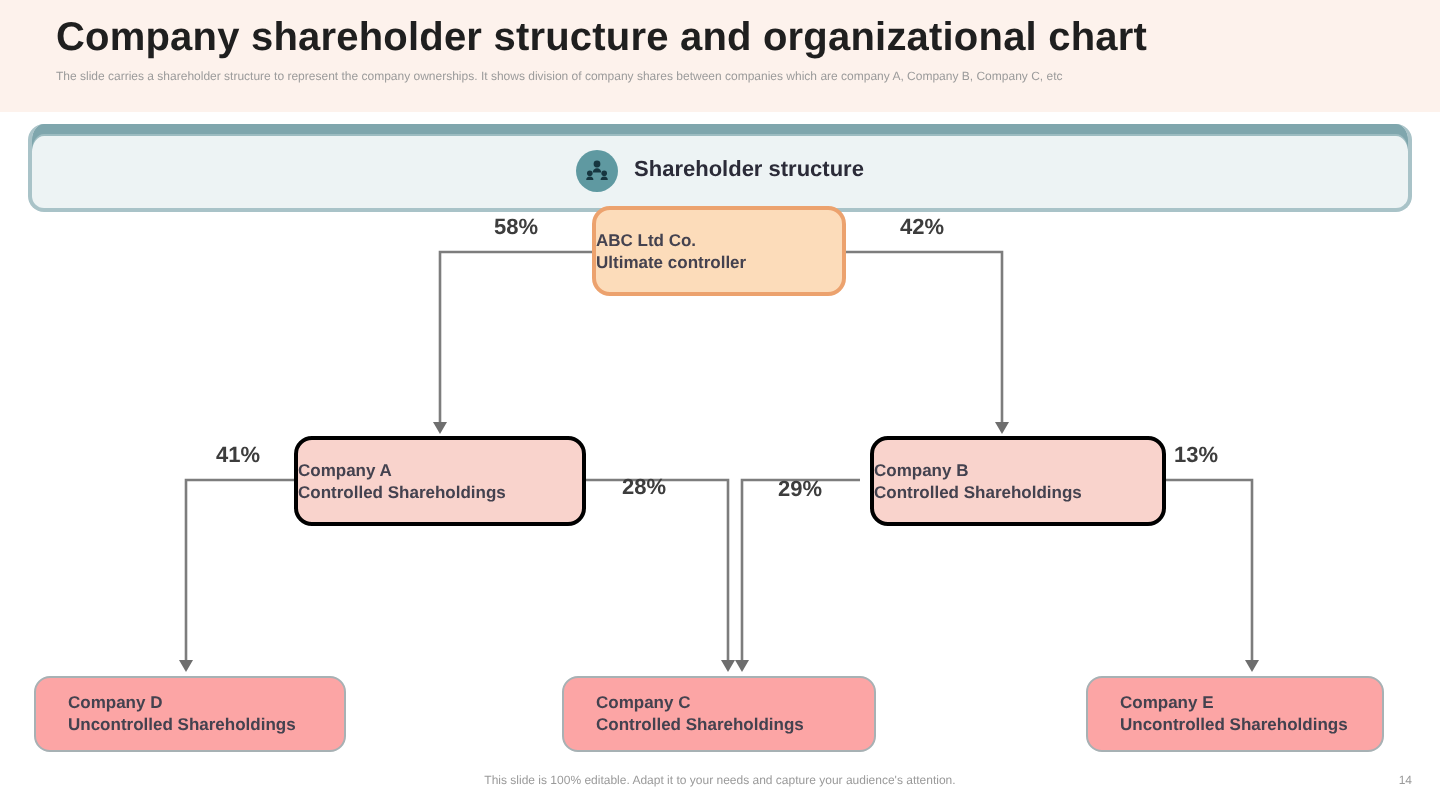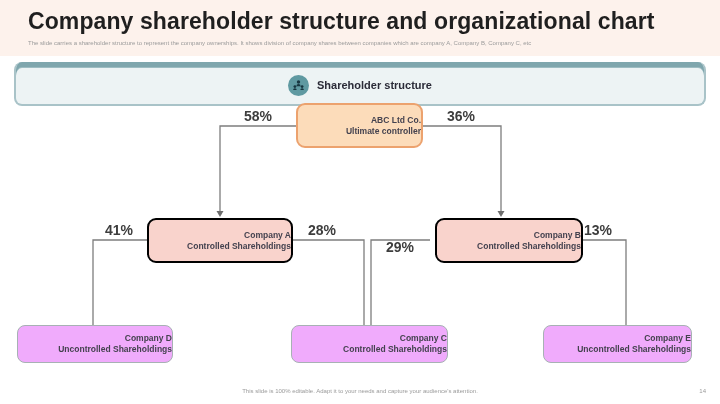--- a/index.html
+++ b/index.html
@@ -14,21 +14,21 @@
     overflow: hidden;
   }
 
   
   .header {
     position: absolute; left: 0; top: 0; right: 0; height: 56px;
     background: #fdf2ec;
     padding: 8px 28px 0 28px;
   }
   .title {
-    font-size: 23px;
+    font-size: 20px;
     font-weight: 600;
     color: #1f1f1f;
     letter-spacing: 0.1px;
   }
   .subtitle {
     margin-top: 5px;
     font-size: 6px;
     color: #9b9b9b;
   }
 
@@ -55,21 +55,21 @@
     font-weight: 700;
     color: #2b2b38;
   }
 
   
   .chart { position: absolute; inset: 0; }
   .connectors { position: absolute; left: 0; top: 0; pointer-events: none; }
 
   .node {
     position: absolute;
-    display: flex; flex-direction: column; align-items: flex-end; justify-content: center;
+    display: flex; flex-direction: column; align-items: flex-start; justify-content: center;
     text-align: center;
     border-radius: 9px;
     line-height: 1.25;
   }
   .node .node-title, .node .node-subtitle {
     font-weight: 700;
     font-size: 8.5px;
     color: #44424f;
     white-space: nowrap;
   }
@@ -77,32 +77,33 @@
     left: 296px; top: 103px; width: 127px; height: 45px;
     background: #fcdcba; border: 2px solid #eca26e;
   }
   .node-mid {
     top: 218px; height: 45px;
     background: #f9d3cc; border: 2px solid #000000;
   }
   .node-a { left: 147px; width: 146px; }
   .node-b { left: 435px; width: 148px; }
   .node-leaf {
-    top: 325px; height: 38px;
-    background: #f0abfc; border: 1.5px solid #a7b1b4;
+    top: 338px; height: 38px;
+    background: #fca5a5; border: 1.5px solid #a7b1b4;
     border-radius: 8px;
+    padding-left: 16px;
   }
   .node-d { left: 17px;  width: 156px; }
-  .node-c { left: 281px; width: 157px; margin-left: 10px; }
+  .node-c { left: 281px; width: 157px; }
   .node-e { left: 543px; width: 149px; }
 
   .pct {
     position: absolute;
     transform: translateX(-50%);
-    font-size: 14px;
+    font-size: 11px;
     font-weight: 700;
     color: #3d3d3d;
     white-space: nowrap;
   }
 
   
   .footer-note {
     position: absolute; left: 0; right: 0; top: 388px;
     text-align: center;
     font-size: 6px;
@@ -185,23 +186,23 @@
       <span class="node-title">Company C</span>
       <span class="node-subtitle">Controlled Shareholdings</span>
     </div>
 
     <div class="node node-leaf node-e">
       <span class="node-title">Company E</span>
       <span class="node-subtitle">Uncontrolled Shareholdings</span>
     </div>
 
     <span class="pct" style="left:258px; top:108px;">58%</span>
-    <span class="pct" style="left:461px; top:108px;">36%</span>
+    <span class="pct" style="left:461px; top:108px;">42%</span>
     <span class="pct" style="left:119px; top:222px;">41%</span>
-    <span class="pct" style="left:322px; top:222px;">28%</span>
+    <span class="pct" style="left:322px; top:238px;">28%</span>
     <span class="pct" style="left:400px; top:222px;margin-top:17px;">29%</span>
     <span class="pct" style="left:598px; top:222px;">13%</span>
   </div>
 
   <div class="footer-note">This slide is 100% editable. Adapt it to your needs and capture your audience's attention.</div>
   <div class="page-number">14</div>
 
 </div>
 
 </body></html>

